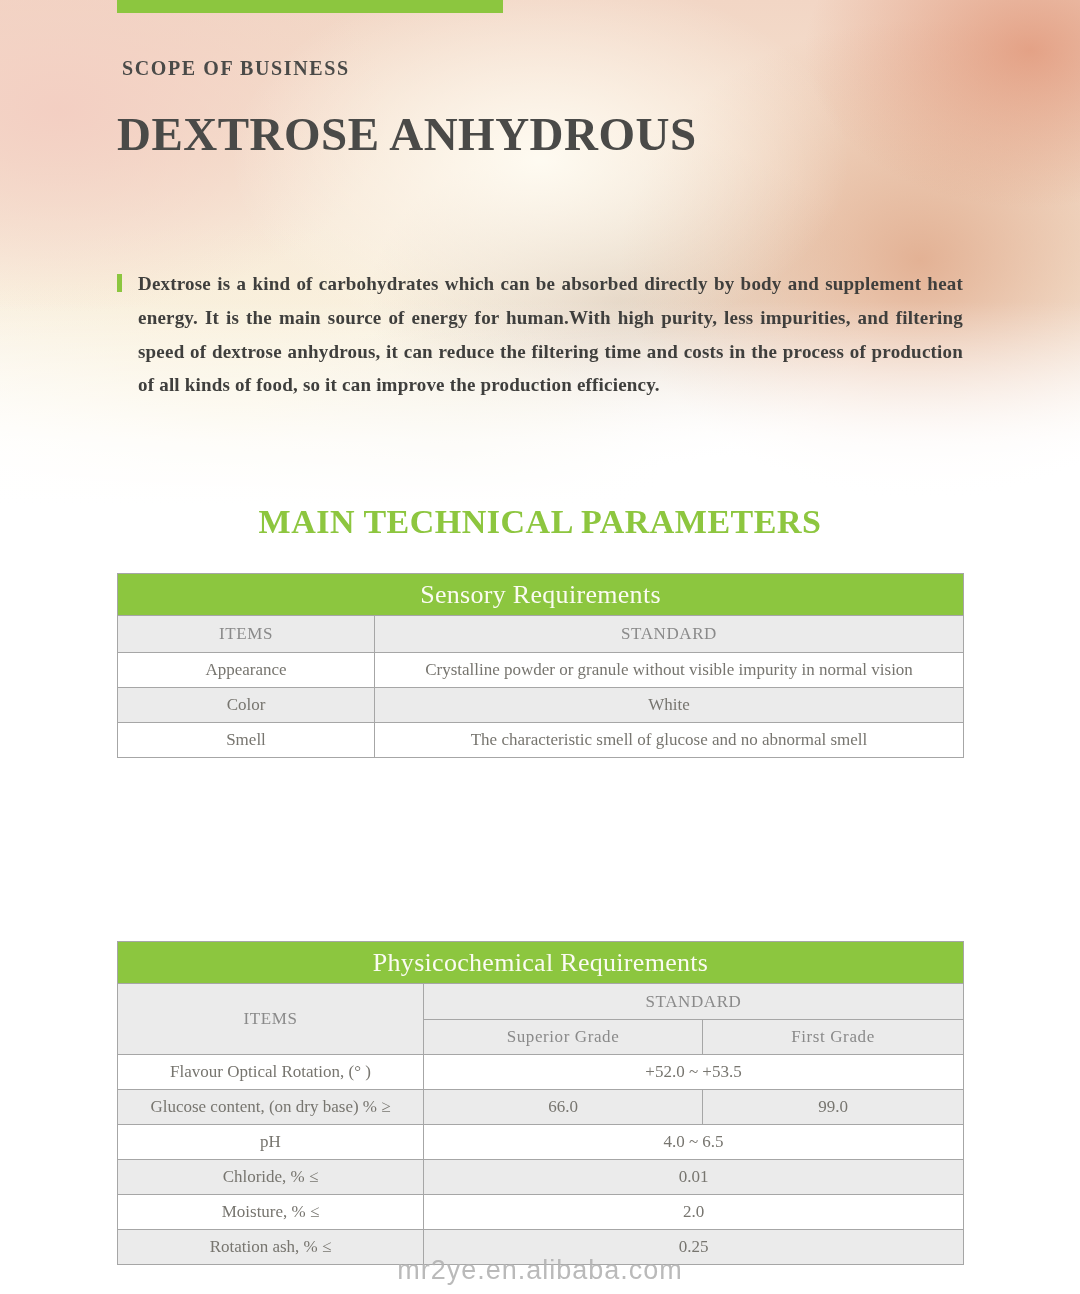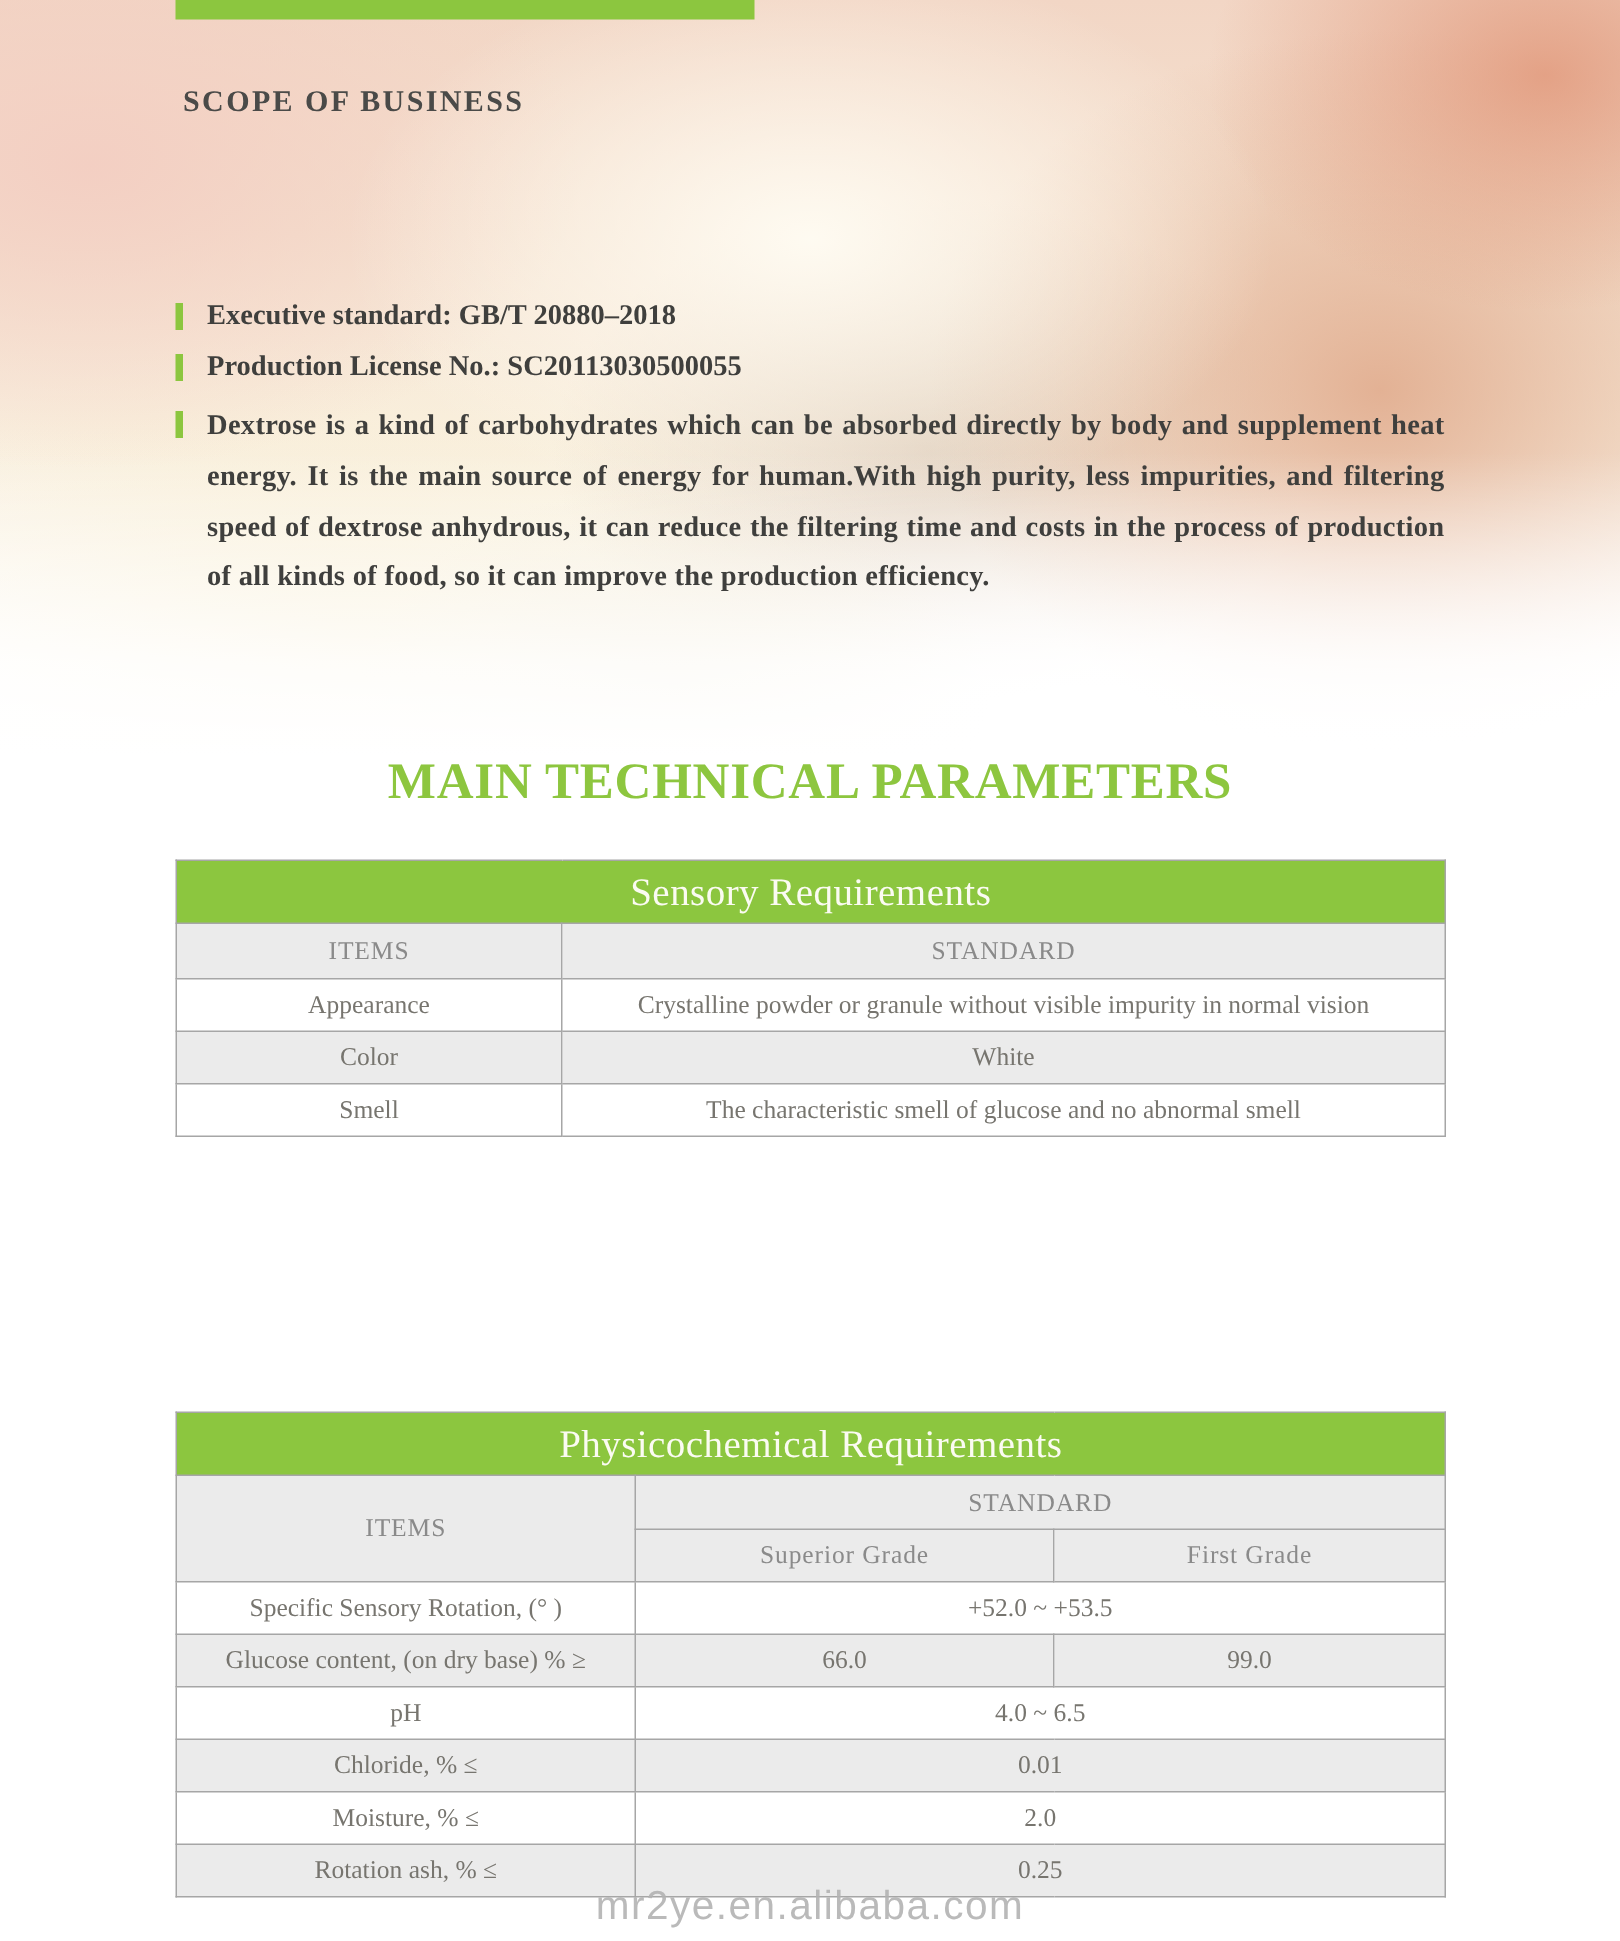--- a/index.html
+++ b/index.html
@@ -87,31 +87,22 @@
 <body>
 
 <div class="page">
 
   <div class="hero-bg"></div>
 
   <div class="topbar"></div>
 
   <div class="scope">SCOPE OF BUSINESS</div>
 
+  <div class="title">DEXTROSE ANHYDROUS</div>
 
-  <div class="bullet-list">
-    <div class="bullet-item">
-      <span class="bullet-bar"></span>
-      <span>Executive standard: GB/T 20880–2018</span>
-    </div>
-    <div class="bullet-item">
-      <span class="bullet-bar"></span>
-      <span>Production License No.: SC20113030500055</span>
-    </div>
-  </div>
 
   <div class="description">
     <span class="bullet-bar"></span>
     <span>Dextrose is a kind of carbohydrates which can be absorbed directly by body and supplement heat energy. It is the main source of energy for human.With high purity, less impurities, and filtering speed of dextrose anhydrous, it can reduce the filtering time and costs in the process of production of all kinds of food, so it can improve the production efficiency.</span>
   </div>
 
   <div class="section-heading">MAIN TECHNICAL PARAMETERS</div>
 
   <table class="spec-table table-sensory">
     <colgroup>
@@ -157,21 +148,21 @@
         <td rowspan="2">ITEMS</td>
         <td colspan="2">STANDARD</td>
       </tr>
       <tr class="sub-head row-grades">
         <td>Superior Grade</td>
         <td>First Grade</td>
       </tr>
     </thead>
     <tbody>
         <tr>
-          <td>Specific Sensory Rotation, (° )</td>
+          <td>Flavour Optical Rotation, (° )</td>
           <td colspan="2">+52.0 ~ +53.5</td>
         </tr>
         <tr class="alt">
           <td>Glucose content, (on dry base) % ≥</td>
           <td>66.0</td>
           <td>99.0</td>
         </tr>
         <tr>
           <td>pH</td>
           <td colspan="2">4.0 ~ 6.5</td>

